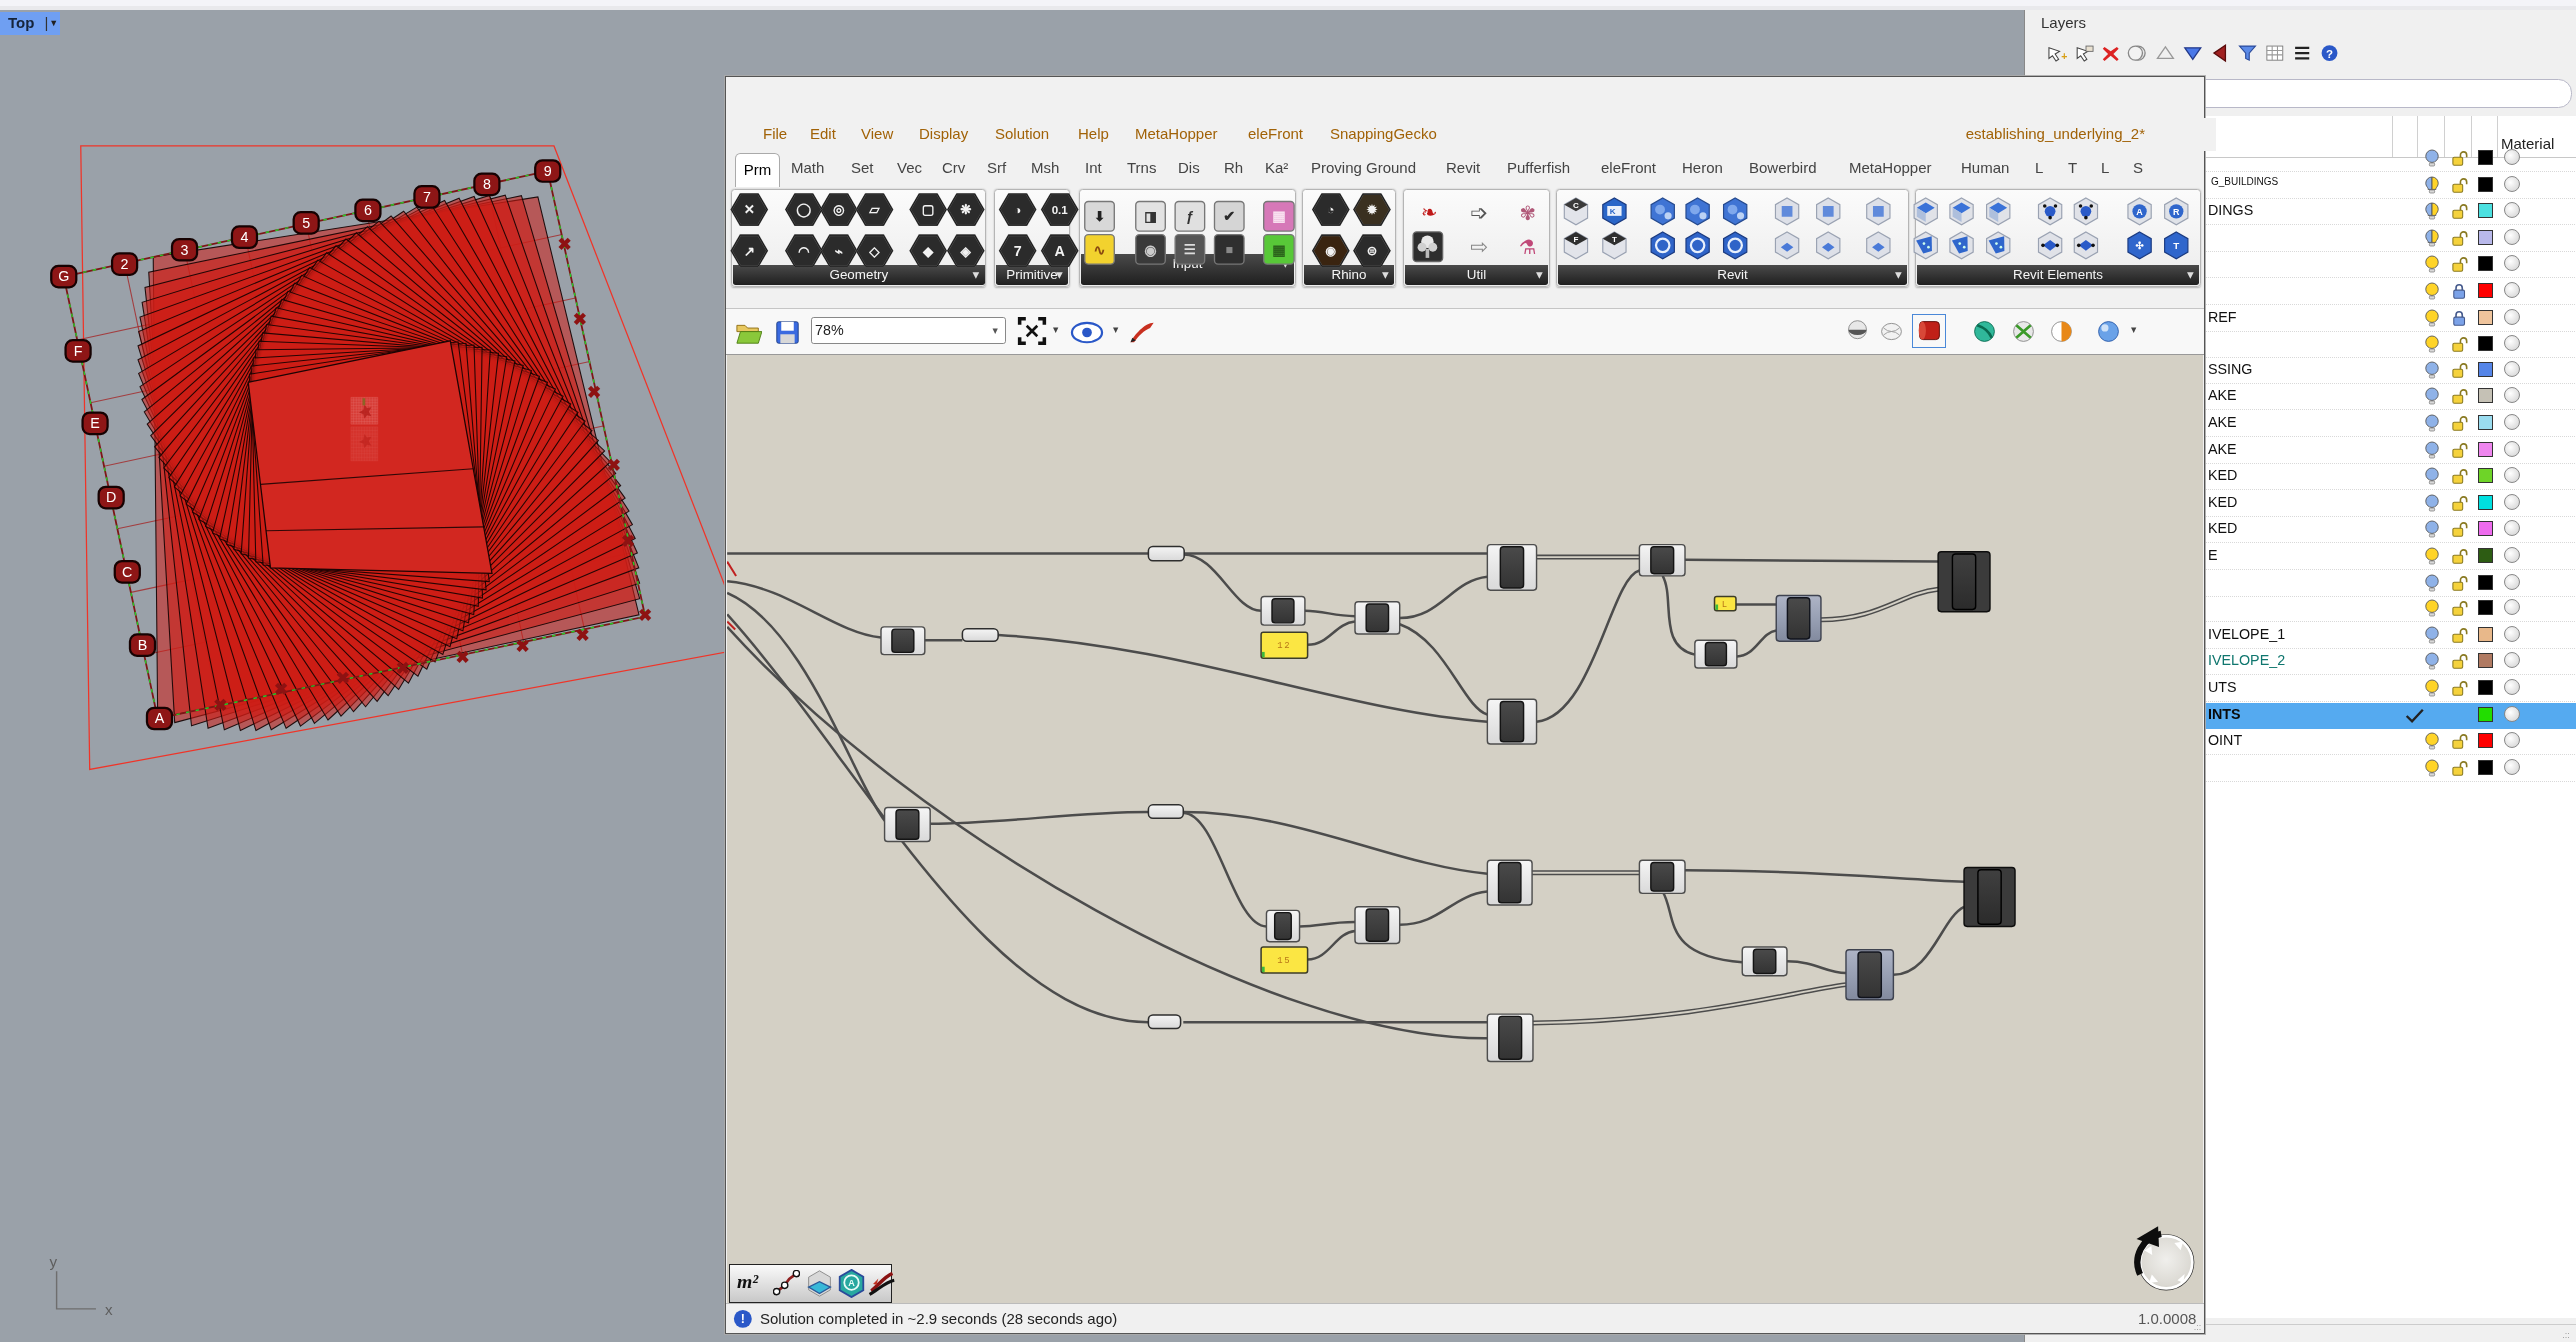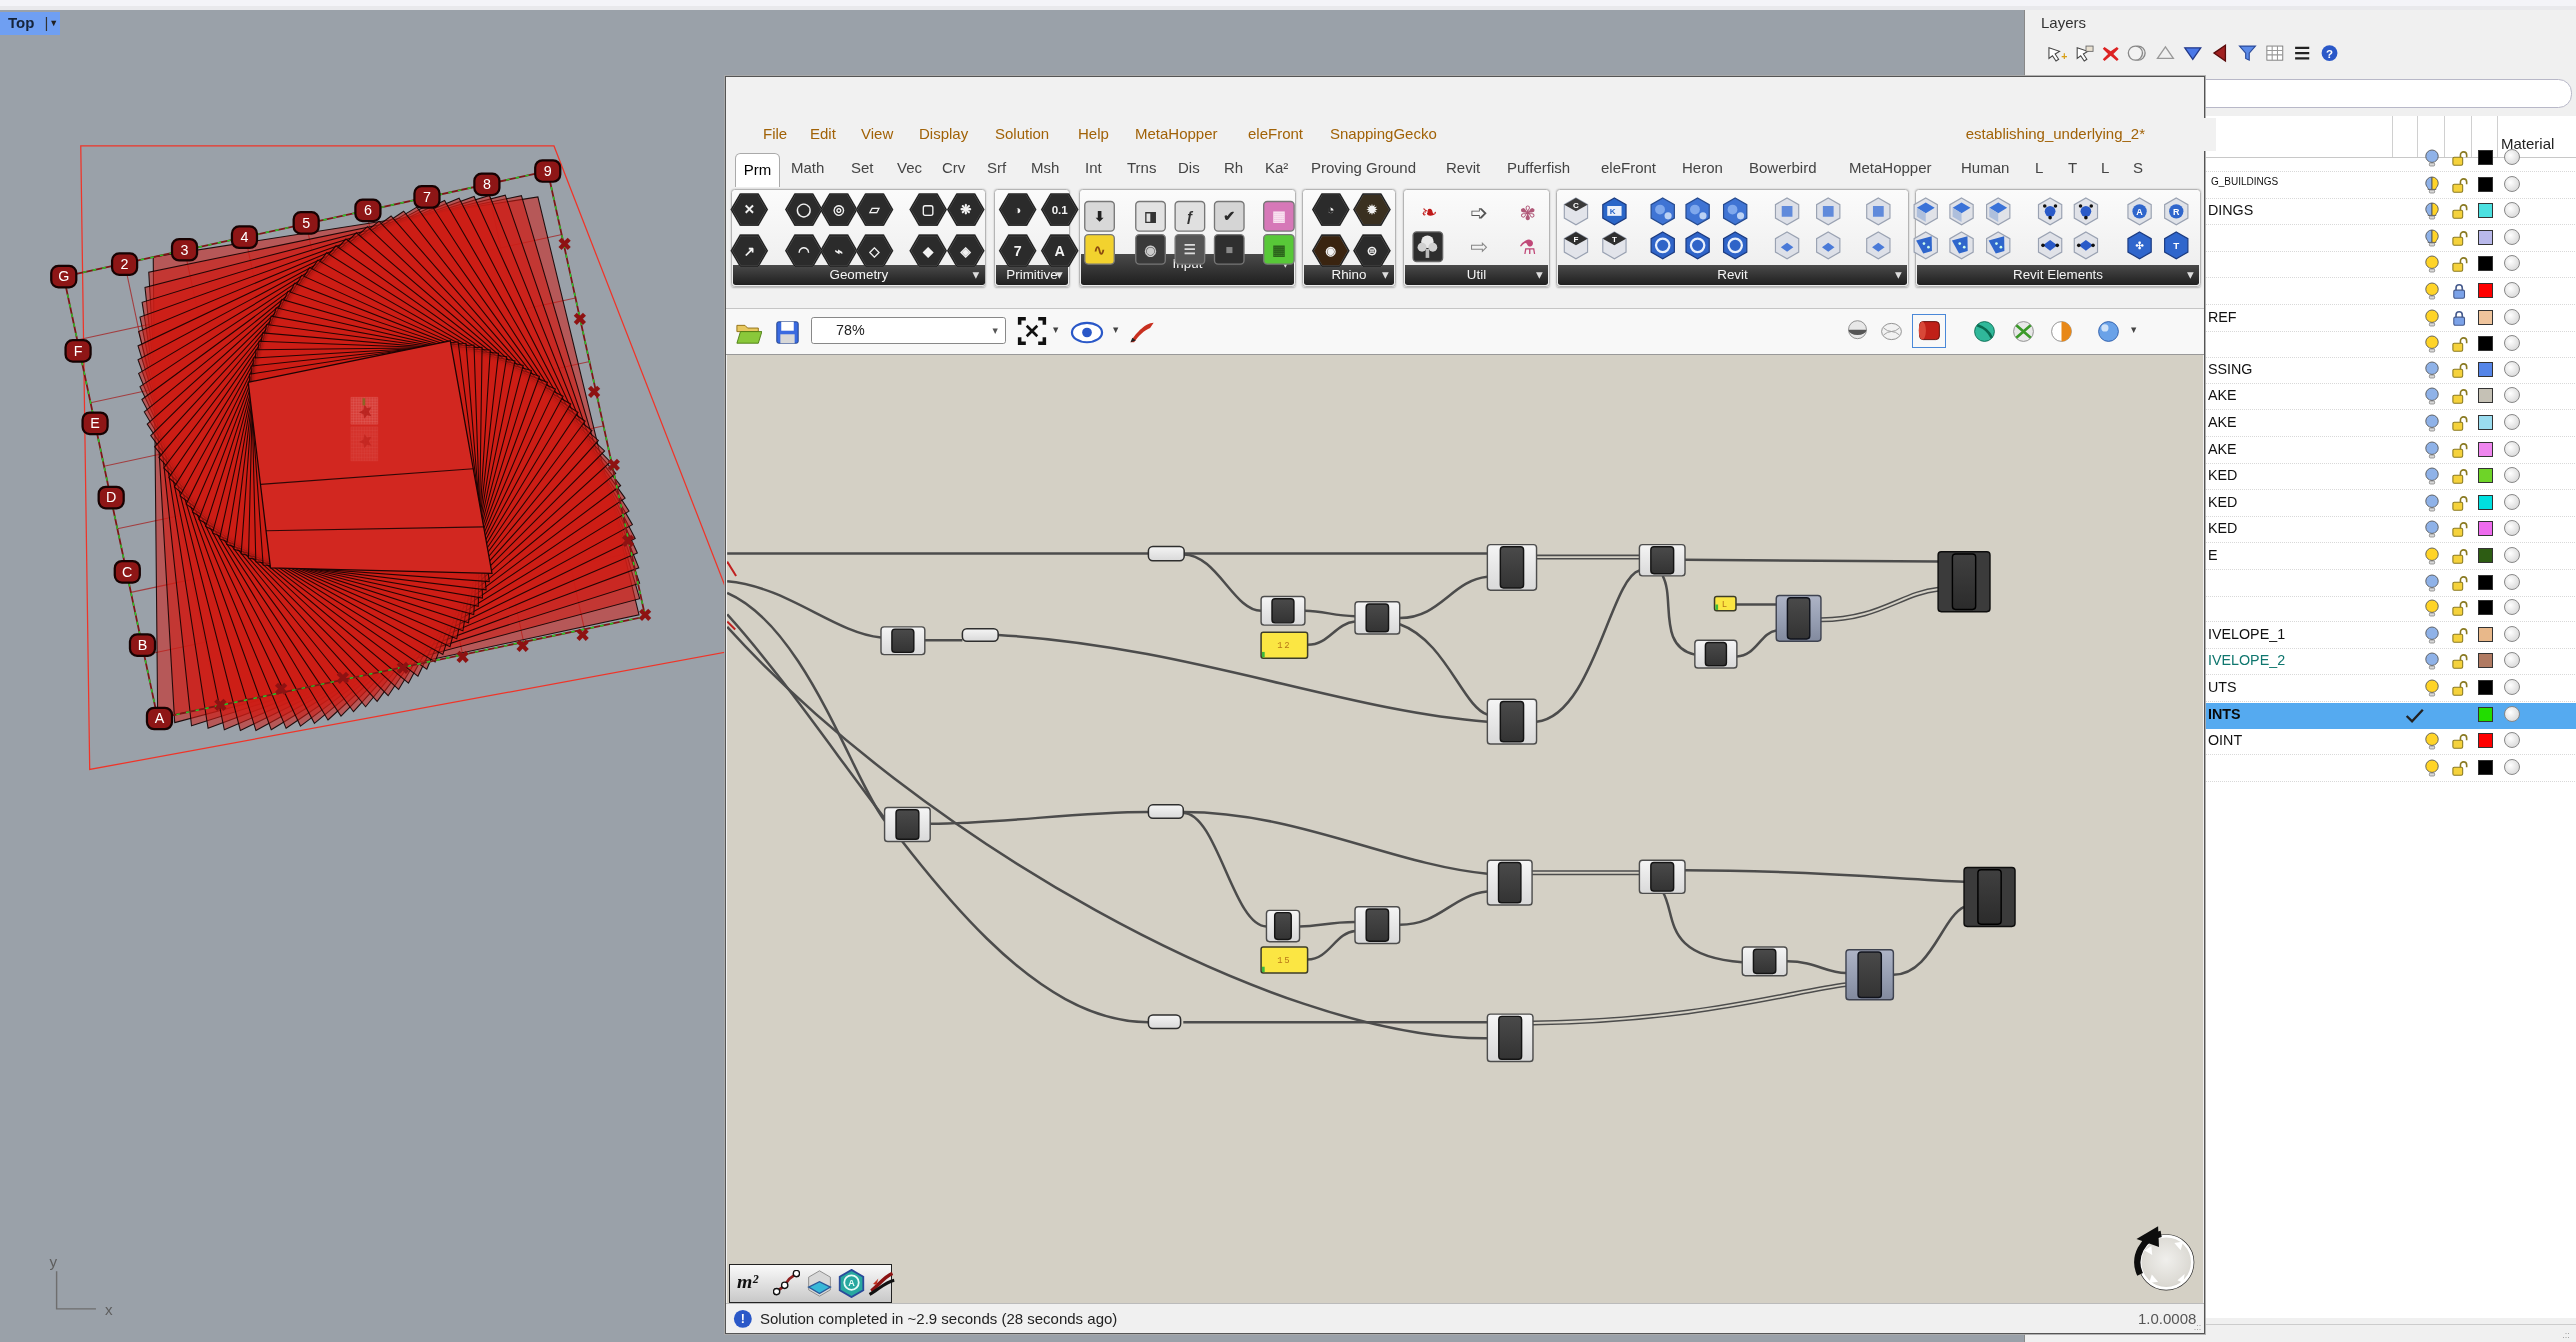--- a/index.html
+++ b/index.html
@@ -942,21 +942,21 @@
   <div style="position:absolute;left:0;top:231px;width:100%;height:47px;background:#f8f8f8;border-top:0.9px solid #c5c5c5;border-bottom:0.9px solid #999">
     <svg width="27" height="25" viewBox="0 0 30 28" style="position:absolute;left:9px;top:10.7px">
         <path d="M2 6 h9 l3 3 h12 v4 H2z" fill="#e8c860" stroke="#8a6a10"></path>
         <path d="M2 26 l4-13 h24 l-4 13z" fill="#8ac83a" stroke="#4a7a10"></path>
       </svg>
     <svg width="25" height="25" viewBox="0 0 28 28" style="position:absolute;left:49px;top:10.7px">
         <rect x="2" y="2" width="24" height="24" rx="2" fill="#3a6ae0" stroke="#1a3a80"></rect>
         <rect x="7" y="2" width="14" height="10" fill="#fff"></rect>
         <rect x="6" y="16" width="16" height="10" fill="#d8d8d8"></rect>
       </svg>
-    <div style="position:absolute;left:85px;top:8px;width:195px;height:27px;background:#fff;border:0.9px solid #888;border-radius:2.7px;font-size:14.3px;color:#222;line-height:25px;padding-left:24px">78%<span style="position:absolute;right:7.2px;top:0px;color:#555;font-size:10.7px">▾</span></div>
+    <div style="position:absolute;left:85px;top:8px;width:195px;height:27px;background:#fff;border:0.9px solid #888;border-radius:2.7px;font-size:14.3px;color:#222;line-height:25px;padding-left:3px">78%<span style="position:absolute;right:7.2px;top:0px;color:#555;font-size:10.7px">▾</span></div>
     <svg width="30" height="30" viewBox="0 0 34 34" style="position:absolute;left:291px;top:7.2px">
         <path d="M3 10 V3 h7 M24 3 h7 v7 M31 24 v7 h-7 M10 31 H3 v-7" stroke="#111" stroke-width="4" fill="none"></path>
         <path d="M11 11 L23 23 M23 11 L11 23" stroke="#111" stroke-width="3"></path>
       </svg>
     <span style="position:absolute;left:327px;top:14.3px;color:#444;font-size:10.7px">▾</span>
     <svg width="34" height="23" viewBox="0 0 38 26" style="position:absolute;left:344px;top:11.6px">
         <ellipse cx="19" cy="13" rx="17" ry="11" fill="#fff" stroke="#2a58c8" stroke-width="2.5"></ellipse>
         <circle cx="19" cy="13" r="5.5" fill="#2a58c8"></circle>
       </svg>
     <span style="position:absolute;left:387px;top:14.3px;color:#444;font-size:10.7px">▾</span>

